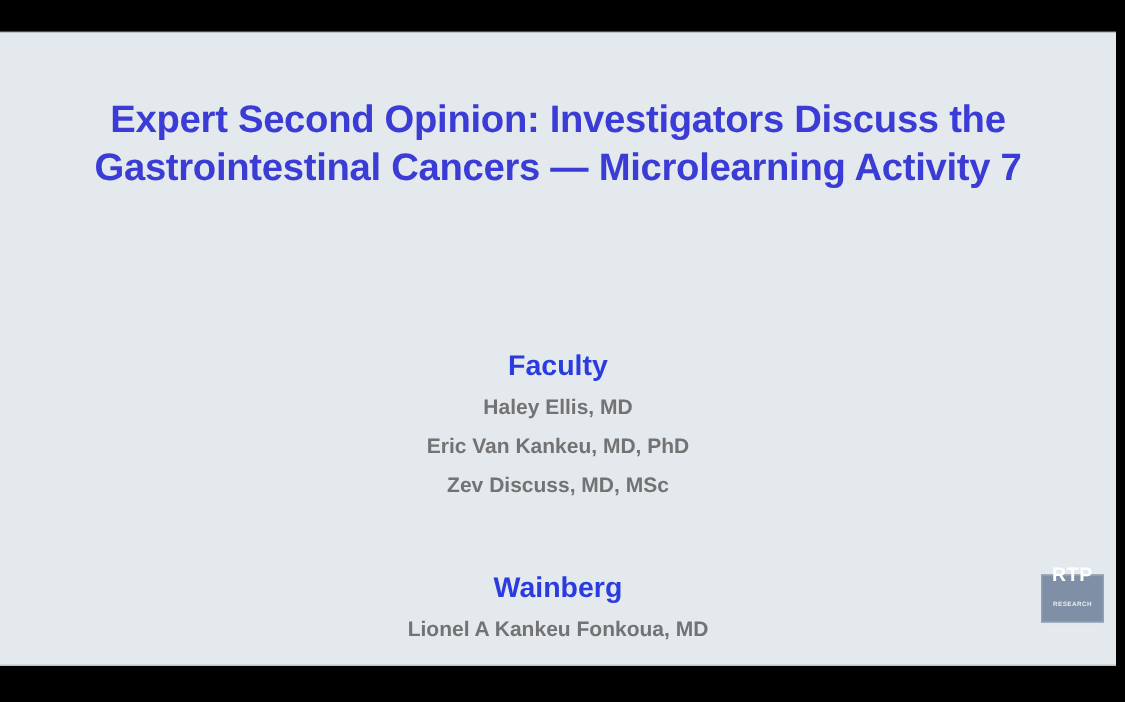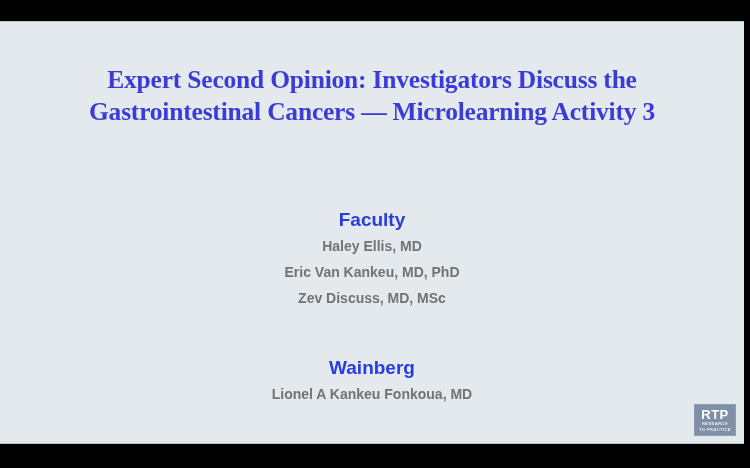--- a/index.html
+++ b/index.html
@@ -44,21 +44,20 @@
     text-align: center;
   }
   .title-line {
     display: block;
     color: #3b3bd6;
     font-size: 25.5px;
     font-weight: bold;
     line-height: 32px;
     letter-spacing: -0.2px;
     white-space: nowrap;
-    font-family: Liberation Serif, serif;
   }
 
   #faculty-block {
     position: absolute;
     left: 0;
     top: 185px;
     width: 744px;
     text-align: center;
   }
   #moderator-block {
@@ -68,44 +67,46 @@
     width: 744px;
     text-align: center;
   }
 
   .section-heading {
     display: block;
     color: #2a3be0;
     font-size: 19px;
     font-weight: bold;
     line-height: 26px;
+    margin-top: 25px;
   }
   .person-name {
     display: block;
     color: #737373;
     font-size: 14px;
     font-weight: bold;
     line-height: 26px;
   }
 
   
   #rtp-logo {
     position: absolute;
     right: 8px;
-    bottom: 7px;
+    bottom: 28px;
     width: 42px;
     height: 32px;
     background: #7e8fa6;
     border: 1px solid #90a0b4;
     box-sizing: border-box;
     display: flex;
     flex-direction: column;
     align-items: center;
     justify-content: center;
     line-height: 1;
+    gap: 11px;
   }
   #rtp-logo .logo-mark {
     color: #ffffff;
     font-size: 13px;
     font-weight: bold;
     letter-spacing: 0.5px;
   }
   #rtp-logo .logo-sub1,
   #rtp-logo .logo-sub2 {
     color: #e8edf3;
@@ -126,21 +127,21 @@
 </style>
 </head>
 <body>
 
 <div id="video-frame">
 
   <div id="slide">
 
     <div id="title-block">
       <span class="title-line">Expert Second Opinion: Investigators Discuss the</span>
-      <span class="title-line">Gastrointestinal Cancers — Microlearning Activity 3</span>
+      <span class="title-line">Gastrointestinal Cancers — Microlearning Activity 7</span>
     </div>
 
     <div id="faculty-block">
       <span class="section-heading">Faculty</span>
       <span class="person-name">Haley Ellis, MD</span>
       <span class="person-name">Eric Van Kankeu, MD, PhD</span>
       <span class="person-name">Zev Discuss, MD, MSc</span>
     </div>
 
     <div id="moderator-block">

